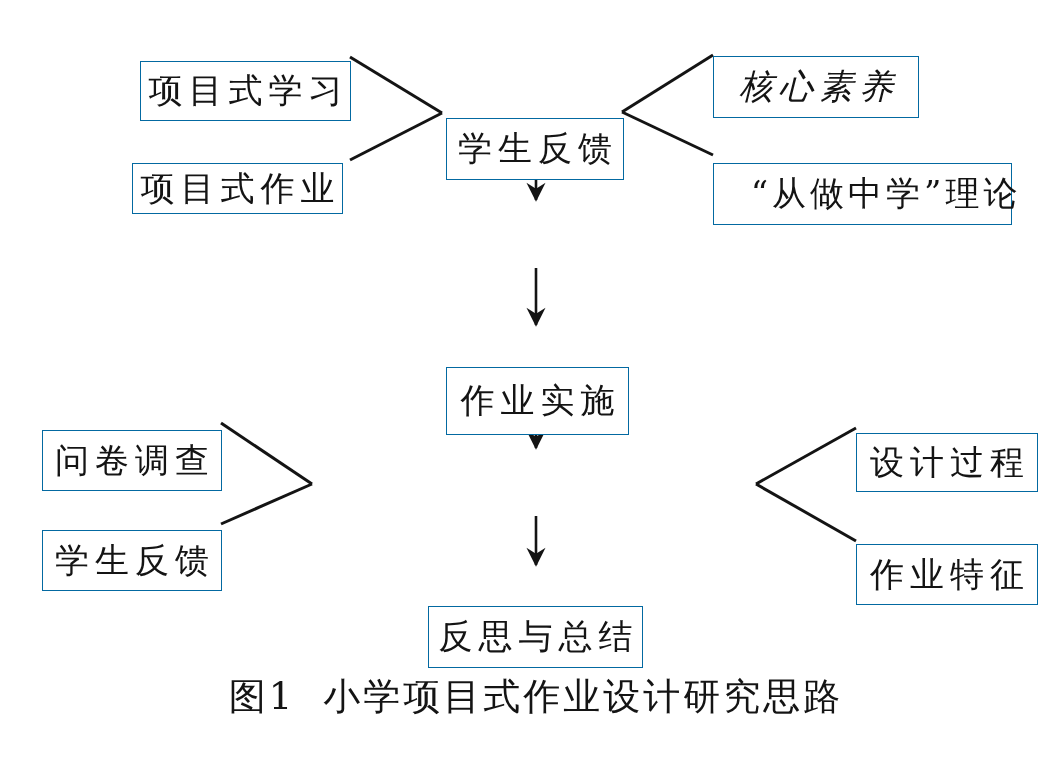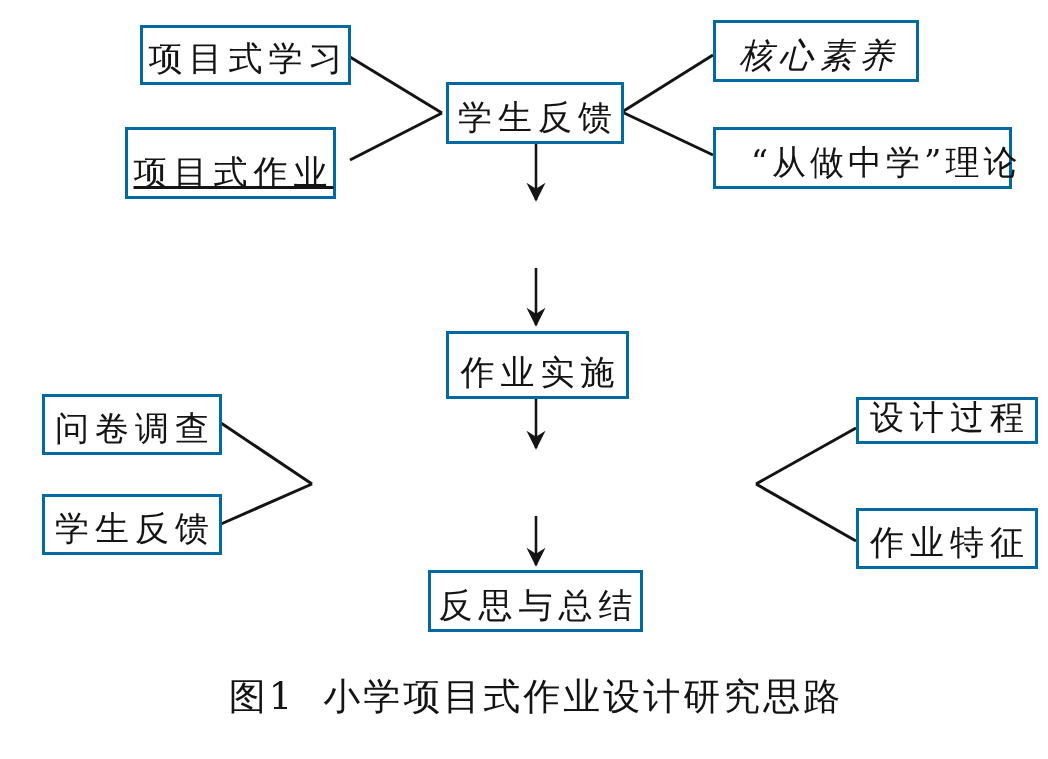--- a/index.html
+++ b/index.html
@@ -21,29 +21,30 @@
     position: absolute;
     left: 0;
     top: 0;
     width: 1048px;
     height: 759px;
     pointer-events: none;
   }
   .node {
     position: absolute;
     box-sizing: border-box;
-    border: 3px solid #0369a1;
+    border: 1px solid #0369a1;
     background: #ffffff;
     display: flex;
-    align-items: flex-end;
+    align-items: center;
     justify-content: center;
     font-size: 34px;
     letter-spacing: 6px;
     white-space: nowrap;
     z-index: 2;
+    margin-top: 36px;
   }
   .node span {
     display: inline-block;
     text-indent: 6px; 
   }
   .node.wide {
     letter-spacing: 7px;
   }
   .caption {
     position: absolute;
@@ -88,21 +89,21 @@
       <line x1="536" y1="268" x2="536" y2="325" marker-end="url(#arrowhead)"></line>
       <line x1="536" y1="393" x2="536" y2="448" marker-end="url(#arrowhead)"></line>
       <line x1="536" y1="516" x2="536" y2="565" marker-end="url(#arrowhead)"></line>
     </g>
   </svg>
 
   <div class="node" style="left:140px; top:25px;  width:211px; height:60px;">
     <span>项目式学习</span>
   </div>
 
-  <div class="node" style="left:125px; top:127px; width:211px; height:72px;text-decoration:underline;">
+  <div class="node" style="left:132px; top:127px; width:211px; height:51px;">
     <span>项目式作业</span>
   </div>
 
   <div class="node" style="left:446px; top:82px;  width:178px; height:62px;">
     <span>学生反馈</span>
   </div>
 
   <div class="node" style="left:713px; top:20px;  width:206px; height:62px;font-style:italic;">
     <span>核心素养</span>
   </div>
@@ -118,21 +119,21 @@
 
   <div class="node" style="left:42px;  top:394px; width:180px; height:61px;">
     <span>问卷调查</span>
   </div>
 
   <div class="node" style="left:42px;  top:494px; width:180px; height:61px;">
     <span>学生反馈</span>
   </div>
 
 
-  <div class="node" style="left:856px; top:397px; width:182px; height:47px;">
+  <div class="node" style="left:856px; top:397px; width:182px; height:59px;">
     <span>设计过程</span>
   </div>
 
   <div class="node" style="left:856px; top:508px; width:182px; height:61px;">
     <span>作业特征</span>
   </div>
 
   <div class="node" style="left:428px; top:570px; width:215px; height:62px;">
     <span>反思与总结</span>
   </div>

